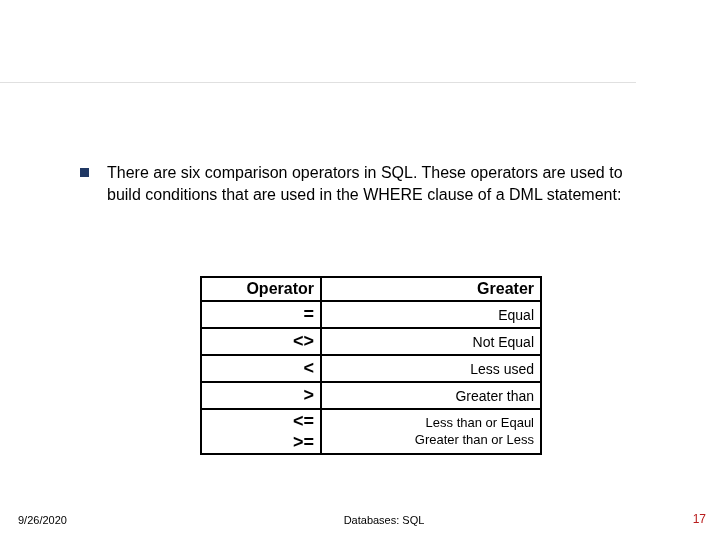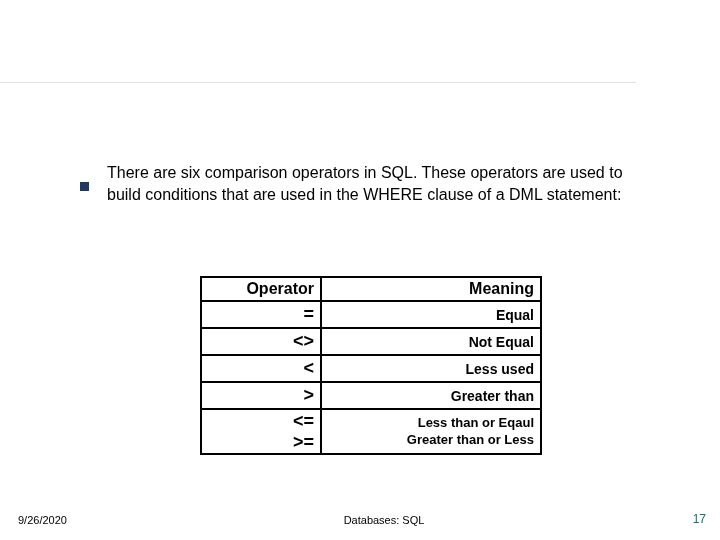--- a/index.html
+++ b/index.html
@@ -4,57 +4,57 @@
 <style>
   * { margin: 0; padding: 0; box-sizing: border-box; }
   html, body { width: 720px; height: 540px; background: #fff; font-family: Verdana, Geneva, sans-serif; color: #000; position: relative; }
   .slide { width: 720px; height: 540px; position: relative; }
 
   .title-wrap { position: absolute; top: 54px; left: 84px; }
   .title { font-size: 24px; font-weight: 400; color: #111; }
   .title-underline { position: absolute; left: 0; top: 82px; width: 636px; height: 2px; border-top: 1px solid #ccc; border-bottom: 1px solid #fff; opacity: 0.6; }
 
   .body { position: absolute; top: 162px; left: 80px; width: 580px; }
-  .bullet-row { display: flex; align-items: center; }
+  .bullet-row { display: flex; align-items: flex-start; }
   .bullet { width: 9px; height: 9px; background: #203864; margin-top: 6px; margin-right: 18px; flex: 0 0 auto; }
   .bullet-text { font-size: 16px; line-height: 1.35; color: #000; }
 
   .tbl { position: absolute; top: 276px; left: 200px; border-collapse: collapse; }
   .tbl th, .tbl td { border: 2px solid #000; text-align: right; vertical-align: middle; padding: 2px 6px; }
   .tbl th { font-weight: 700; font-size: 16px; }
   .tbl .op { font-size: 18px; font-weight: 700; width: 120px; }
-  .tbl .mn { font-size: 14px; font-weight: 700; width: 220px; }
+  .tbl .mn { font-size: 14px; font-weight: 400; width: 220px; }
   .col-op { width: 120px; }
   .col-mn { width: 220px; }
   .tbl .double .op { padding: 1px 6px; line-height: 1.15; }
   .tbl .double .mn { padding: 4px 6px; line-height: 1.3; font-size: 13px; }
 
   .footer-date { position: absolute; bottom: 14px; left: 18px; font-size: 11px; color: #000; margin-top: 14px; }
   .footer-center { position: absolute; bottom: 14px; left: 0; width: 720px; text-align: center; font-size: 11px; color: #000; margin-left: 24px; }
-  .footer-page { position: absolute; bottom: 14px; right: 14px; font-size: 12px; color: #0f766e; }
+  .footer-page { position: absolute; bottom: 14px; right: 14px; font-size: 12px; color: #b91c1c; }
 </style>
 </head>
 <body>
 
 <div class="slide">
 
   <div class="title-underline"></div>
 
   <div class="body">
     <div class="bullet-row">
       <div class="bullet"></div>
       <div class="bullet-text">There are six comparison operators in SQL. These operators are used to build conditions  that are used in the WHERE clause of a DML statement:</div>
     </div>
   </div>
 
   <table class="tbl">
     <tbody>
         <tr>
       <th class="col-op">Operator</th>
-      <th class="col-mn">Meaning</th>
+      <th class="col-mn">Greater</th>
     </tr>
     <tr>
       <td class="op">=</td>
       <td class="mn">Equal</td>
     </tr>
     <tr>
       <td class="op">&lt;&gt;</td>
       <td class="mn">Not Equal</td>
     </tr>
     <tr>

